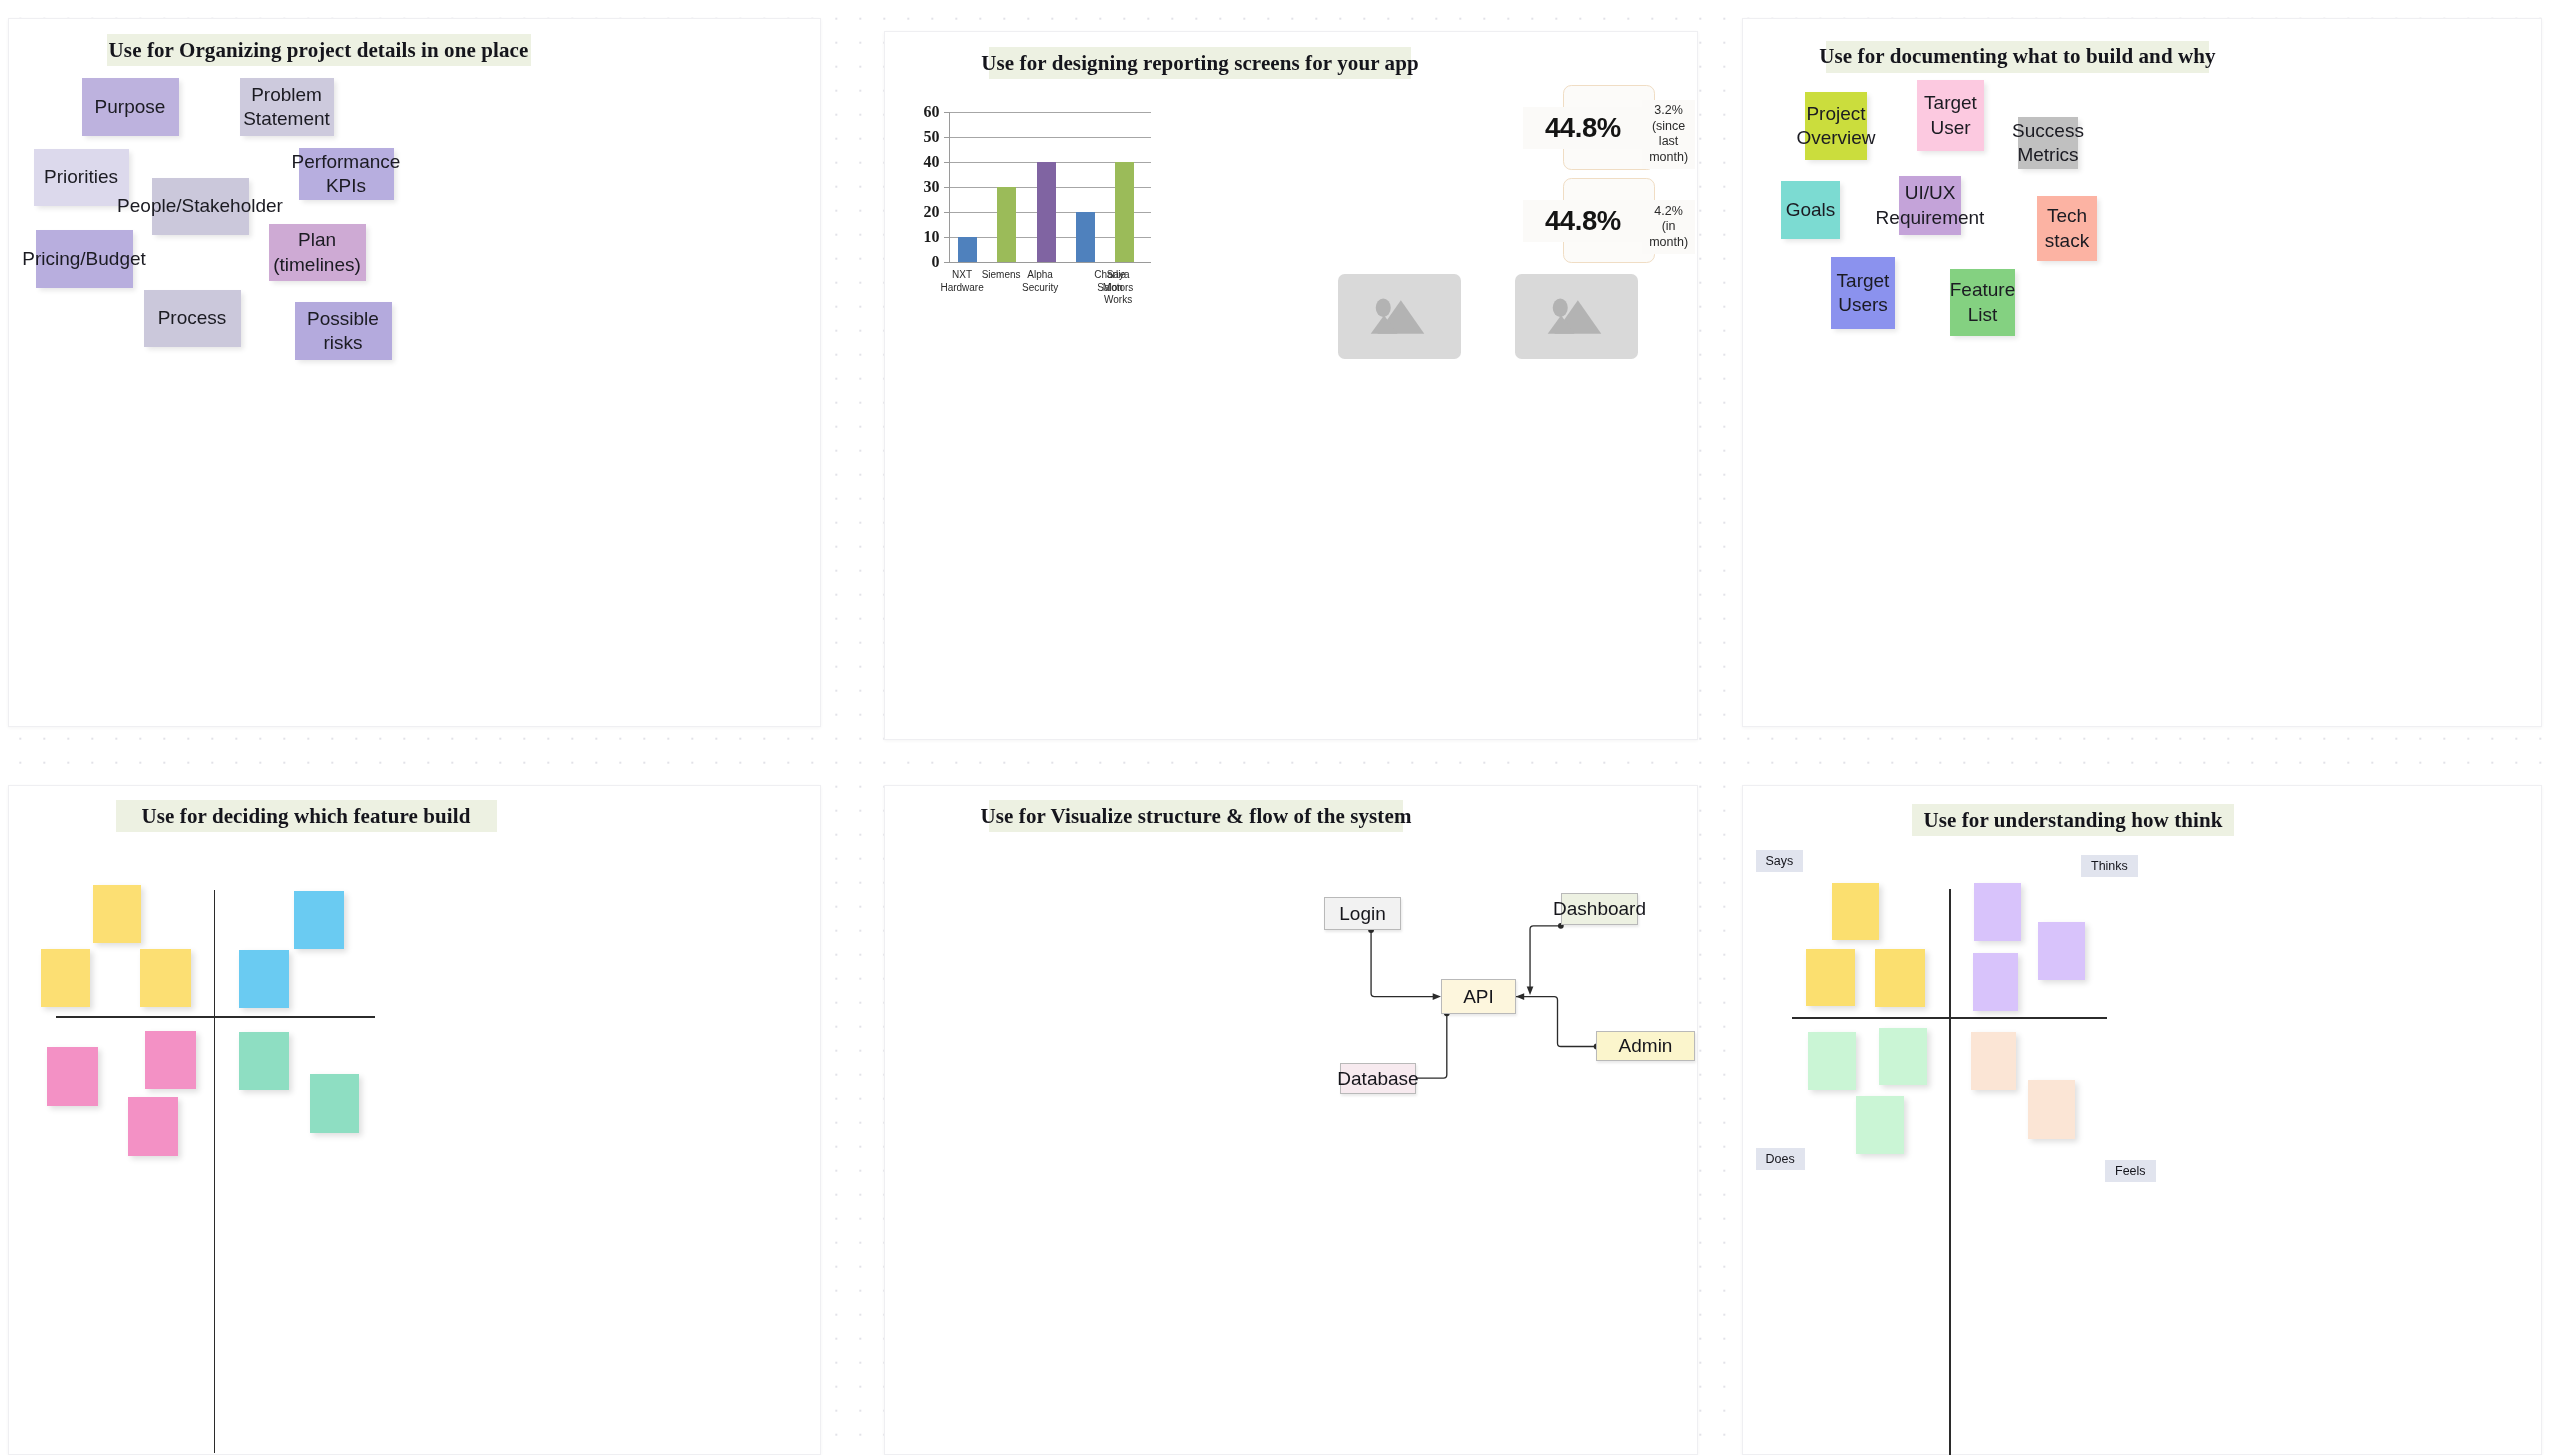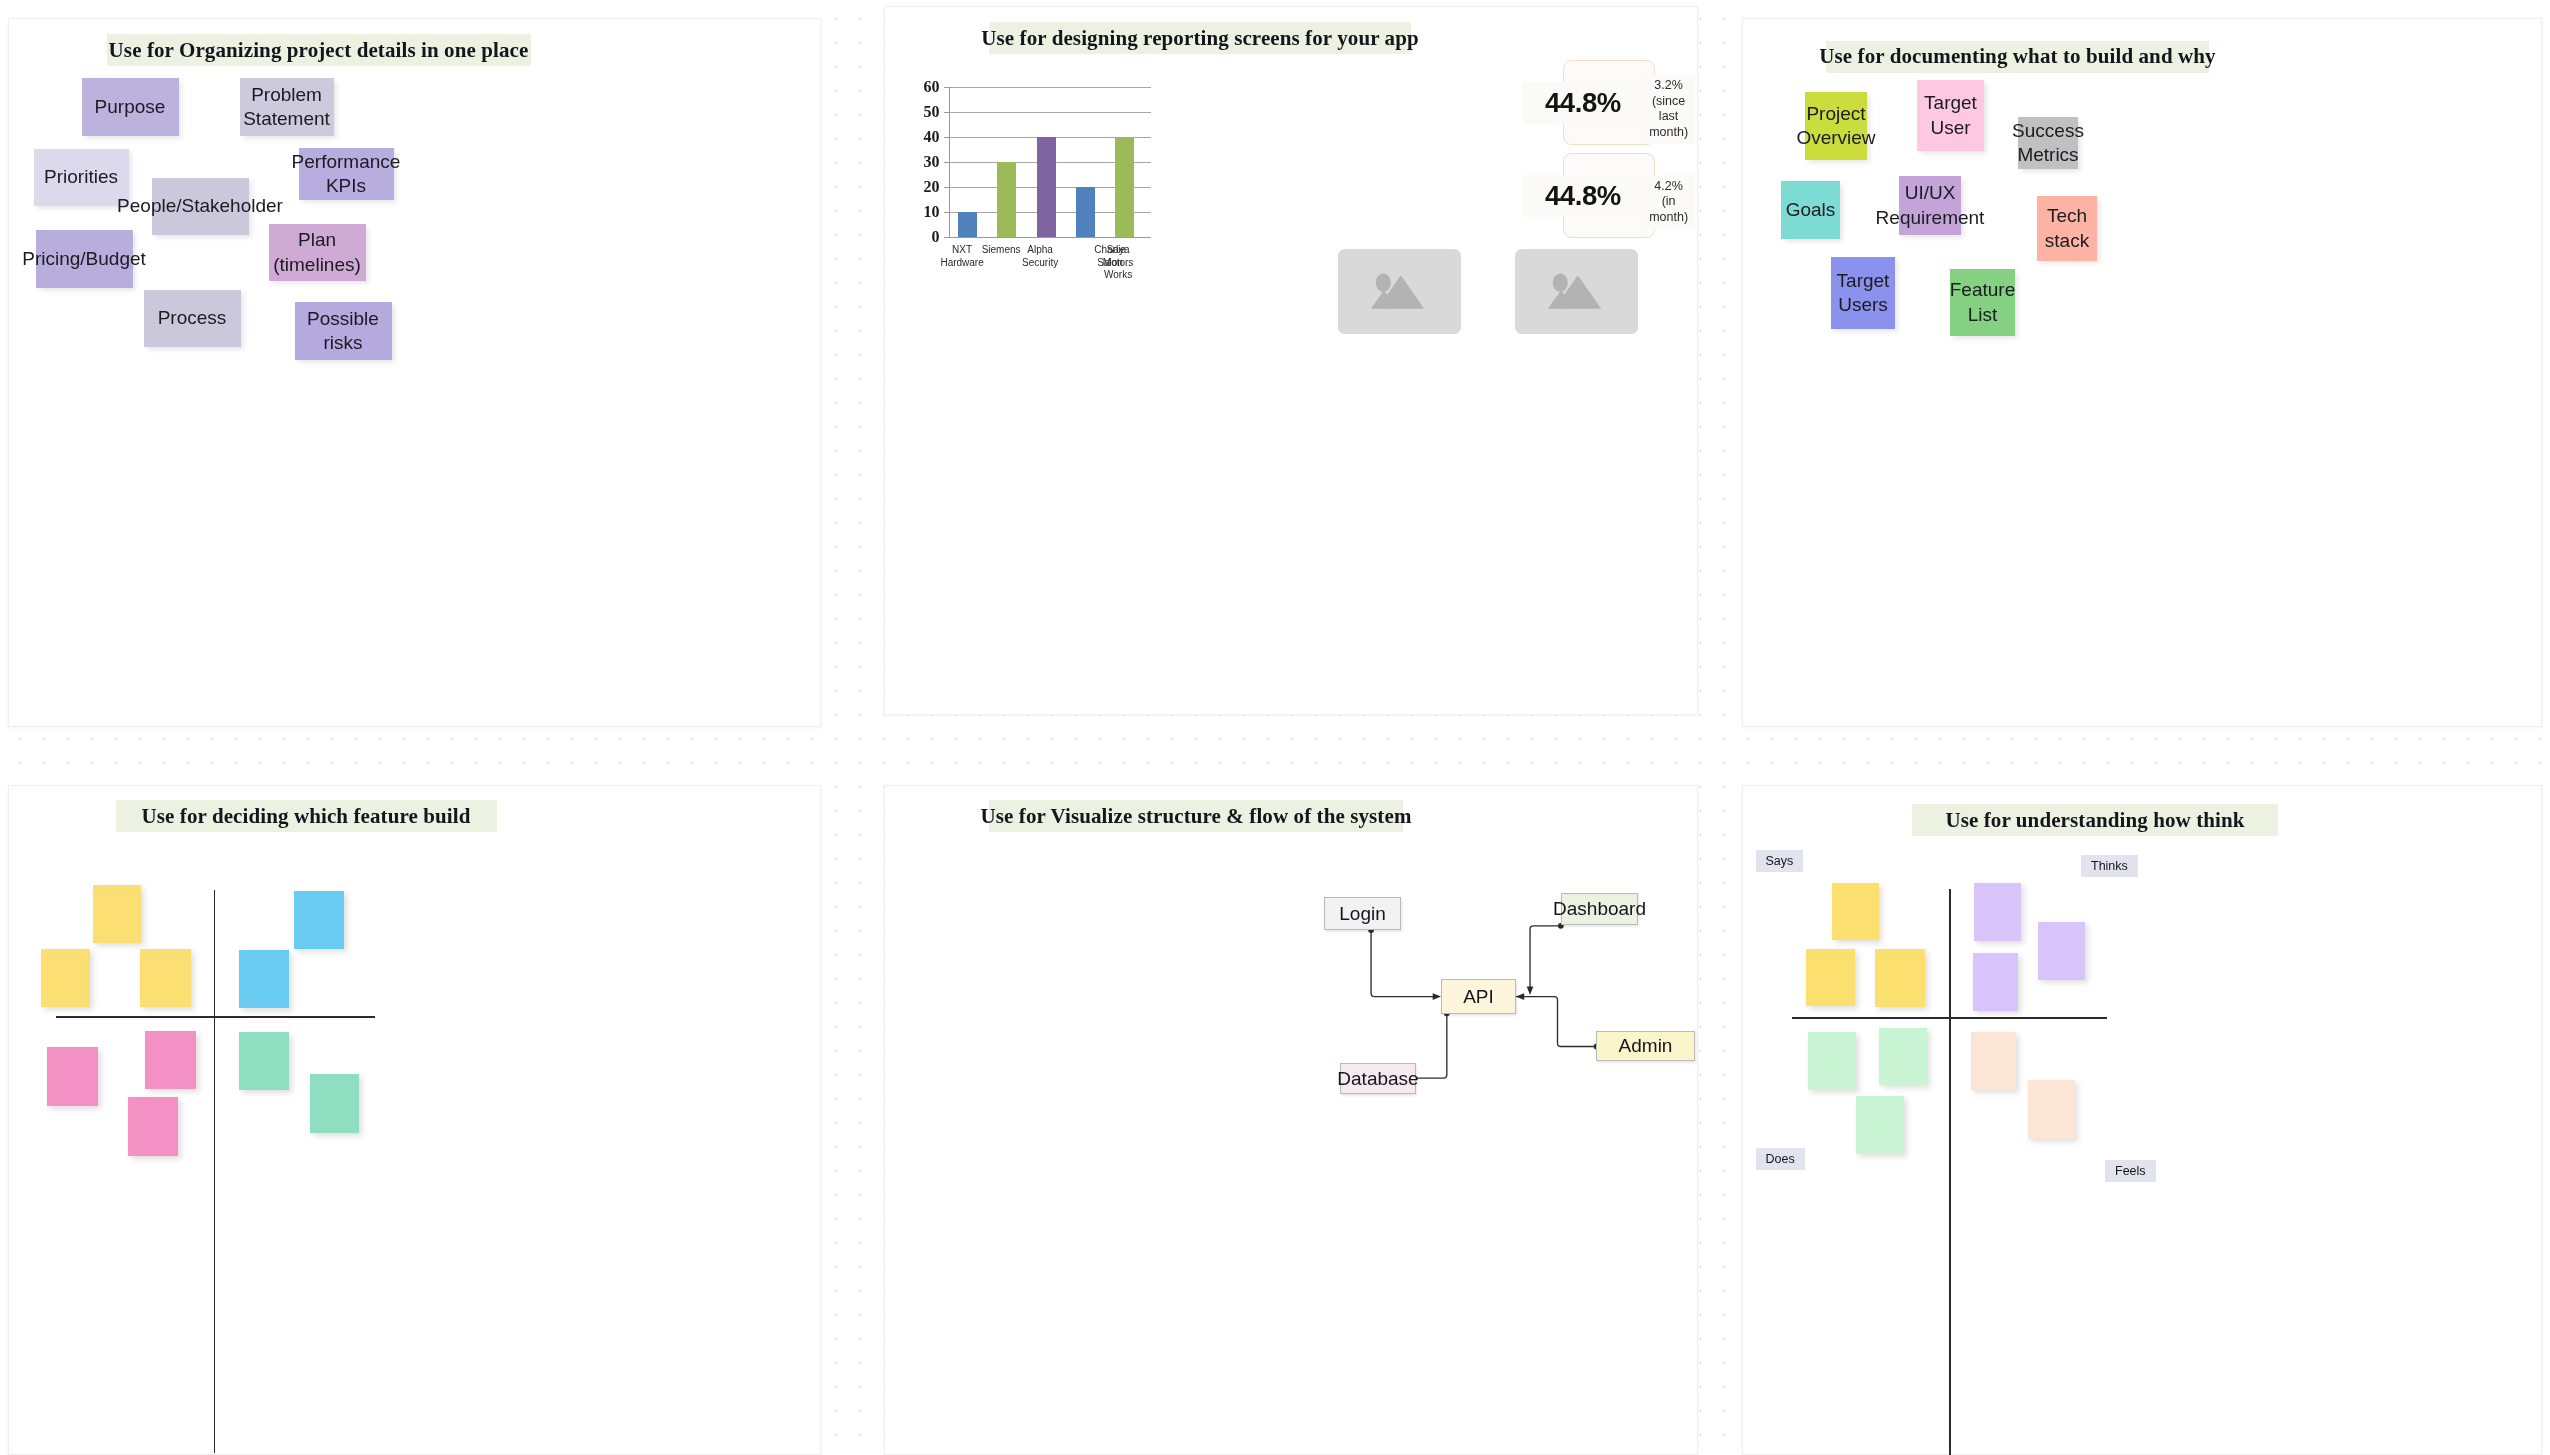--- a/index.html
+++ b/index.html
@@ -138,21 +138,21 @@
       <span>Plan (timelines)</span>
     </div>
     <div class="note" style="left:135px; top:271px; width:97px; height:57px; background:#cbc8db;">
       <span>Process</span>
     </div>
     <div class="note" style="left:286px; top:283px; width:97px; height:58px; background:#b4aadd;">
       <span>Possible risks</span>
     </div>
   </div>
 
-  <div class="panel" style="left:884px; top:6px; width:814px; height:709px;">
+  <div class="panel" style="left:884px; top:31px; width:814px; height:709px;">
     <div class="panel-title" style="left:104px; top:15px; width:422px; height:32px;">Use for designing reporting screens for your app</div>
 
     <div class="chart" style="left:16.6px; top:57px; width:416px; height:241px;">
 
       <div class="ytick" style="left:0px; top:23px;">60</div>
       <div class="ytick" style="left:0px; top:48px;">50</div>
       <div class="ytick" style="left:0px; top:73px;">40</div>
       <div class="ytick" style="left:0px; top:98px;">30</div>
       <div class="ytick" style="left:0px; top:123px;">20</div>
       <div class="ytick" style="left:0px; top:148px;">10</div>
@@ -299,21 +299,21 @@
     </div>
     <div class="flownode" style="left:711px; top:245px; width:99px; height:30px; background:#fbf5cc;">
       <span>Admin</span>
     </div>
     <div class="flownode" style="left:455px; top:277px; width:76px; height:31px; background:#f7eaef;">
       <span>Database</span>
     </div>
   </div>
 
   <div class="panel" style="left:1742px; top:785px; width:800px; height:670px;">
-    <div class="panel-title" style="left:169px; top:18.3px; width:366px; height:32px;">Use for understanding how think</div>
+    <div class="panel-title" style="left:169px; top:18.3px; width:322px; height:32px;">Use for understanding how think</div>
 
     <div class="qline-v" style="left:206px; top:103px; height:566px;"></div>
     <div class="qline-h" style="left:49px; top:231px; width:315px;"></div>
 
     <div class="qlabel" style="left:12.5px;  top:64px;">Says</div>
     <div class="qlabel" style="left:338px; top:69px;">Thinks</div>
     <div class="qlabel" style="left:12.5px;  top:362px;">Does</div>
     <div class="qlabel" style="left:338px; top:374px;margin-left:24px;">Feels</div>
 
     <div class="note plain" style="left:89px; top:97px; width:47px; height:57px; background:#fbdf6f;"></div>

